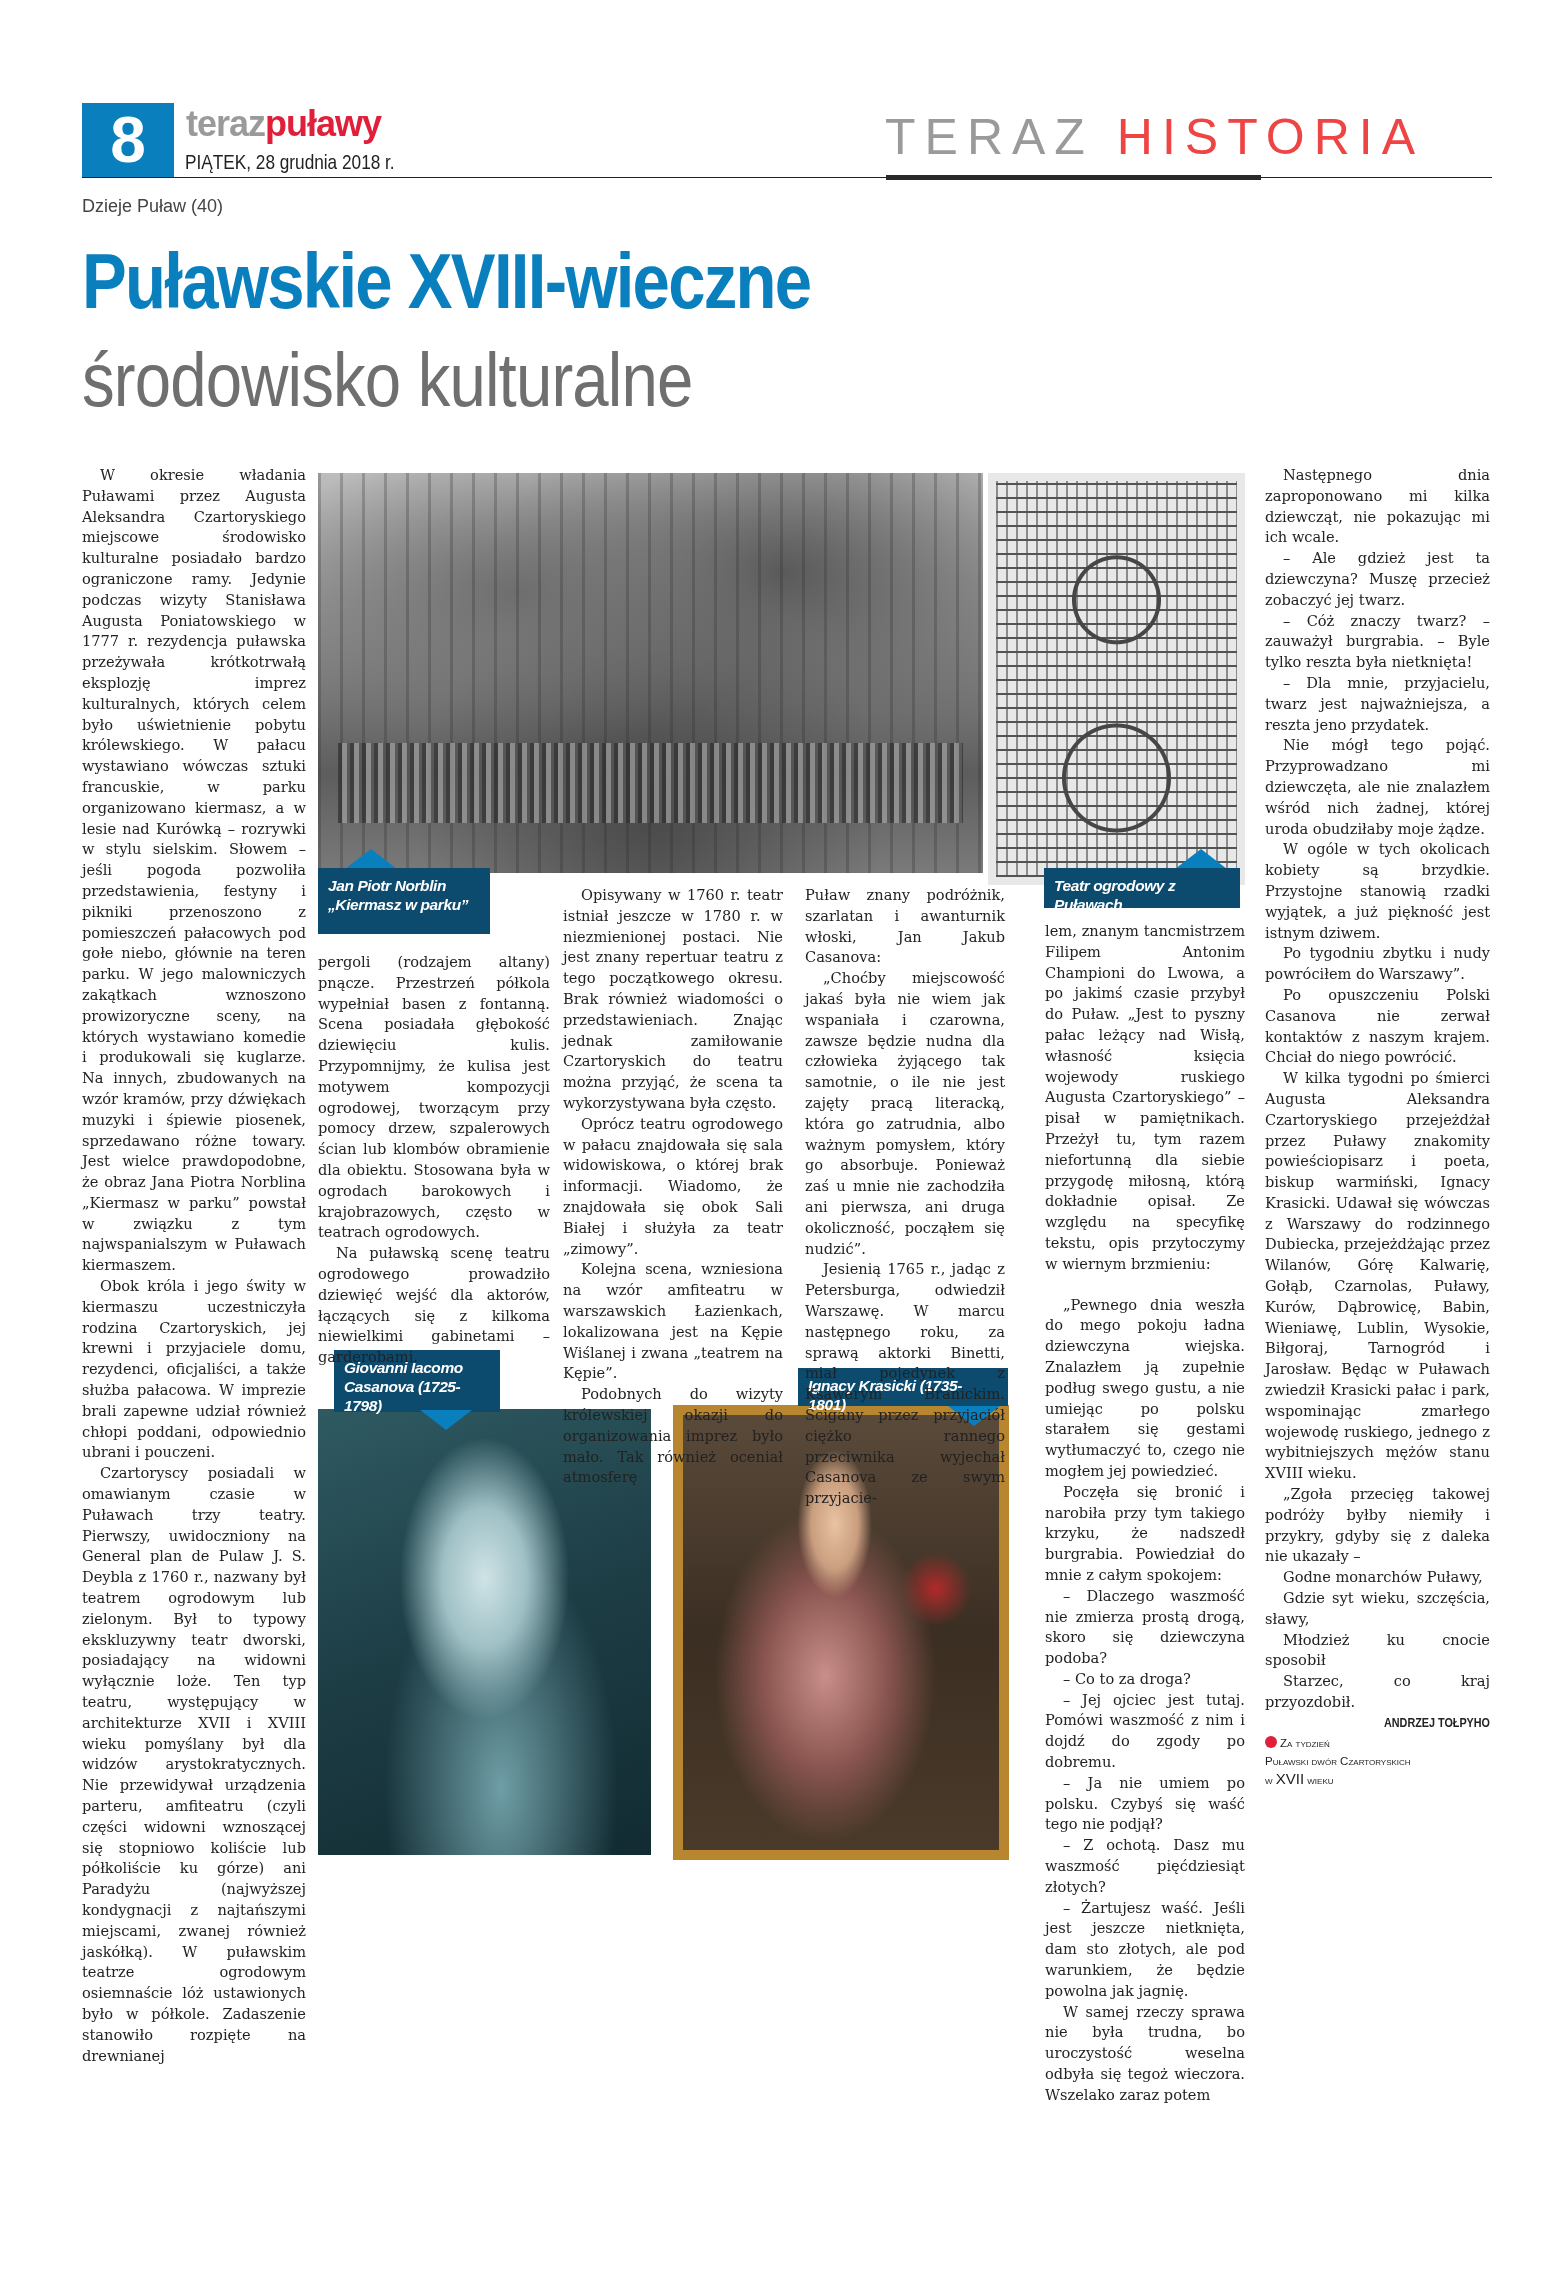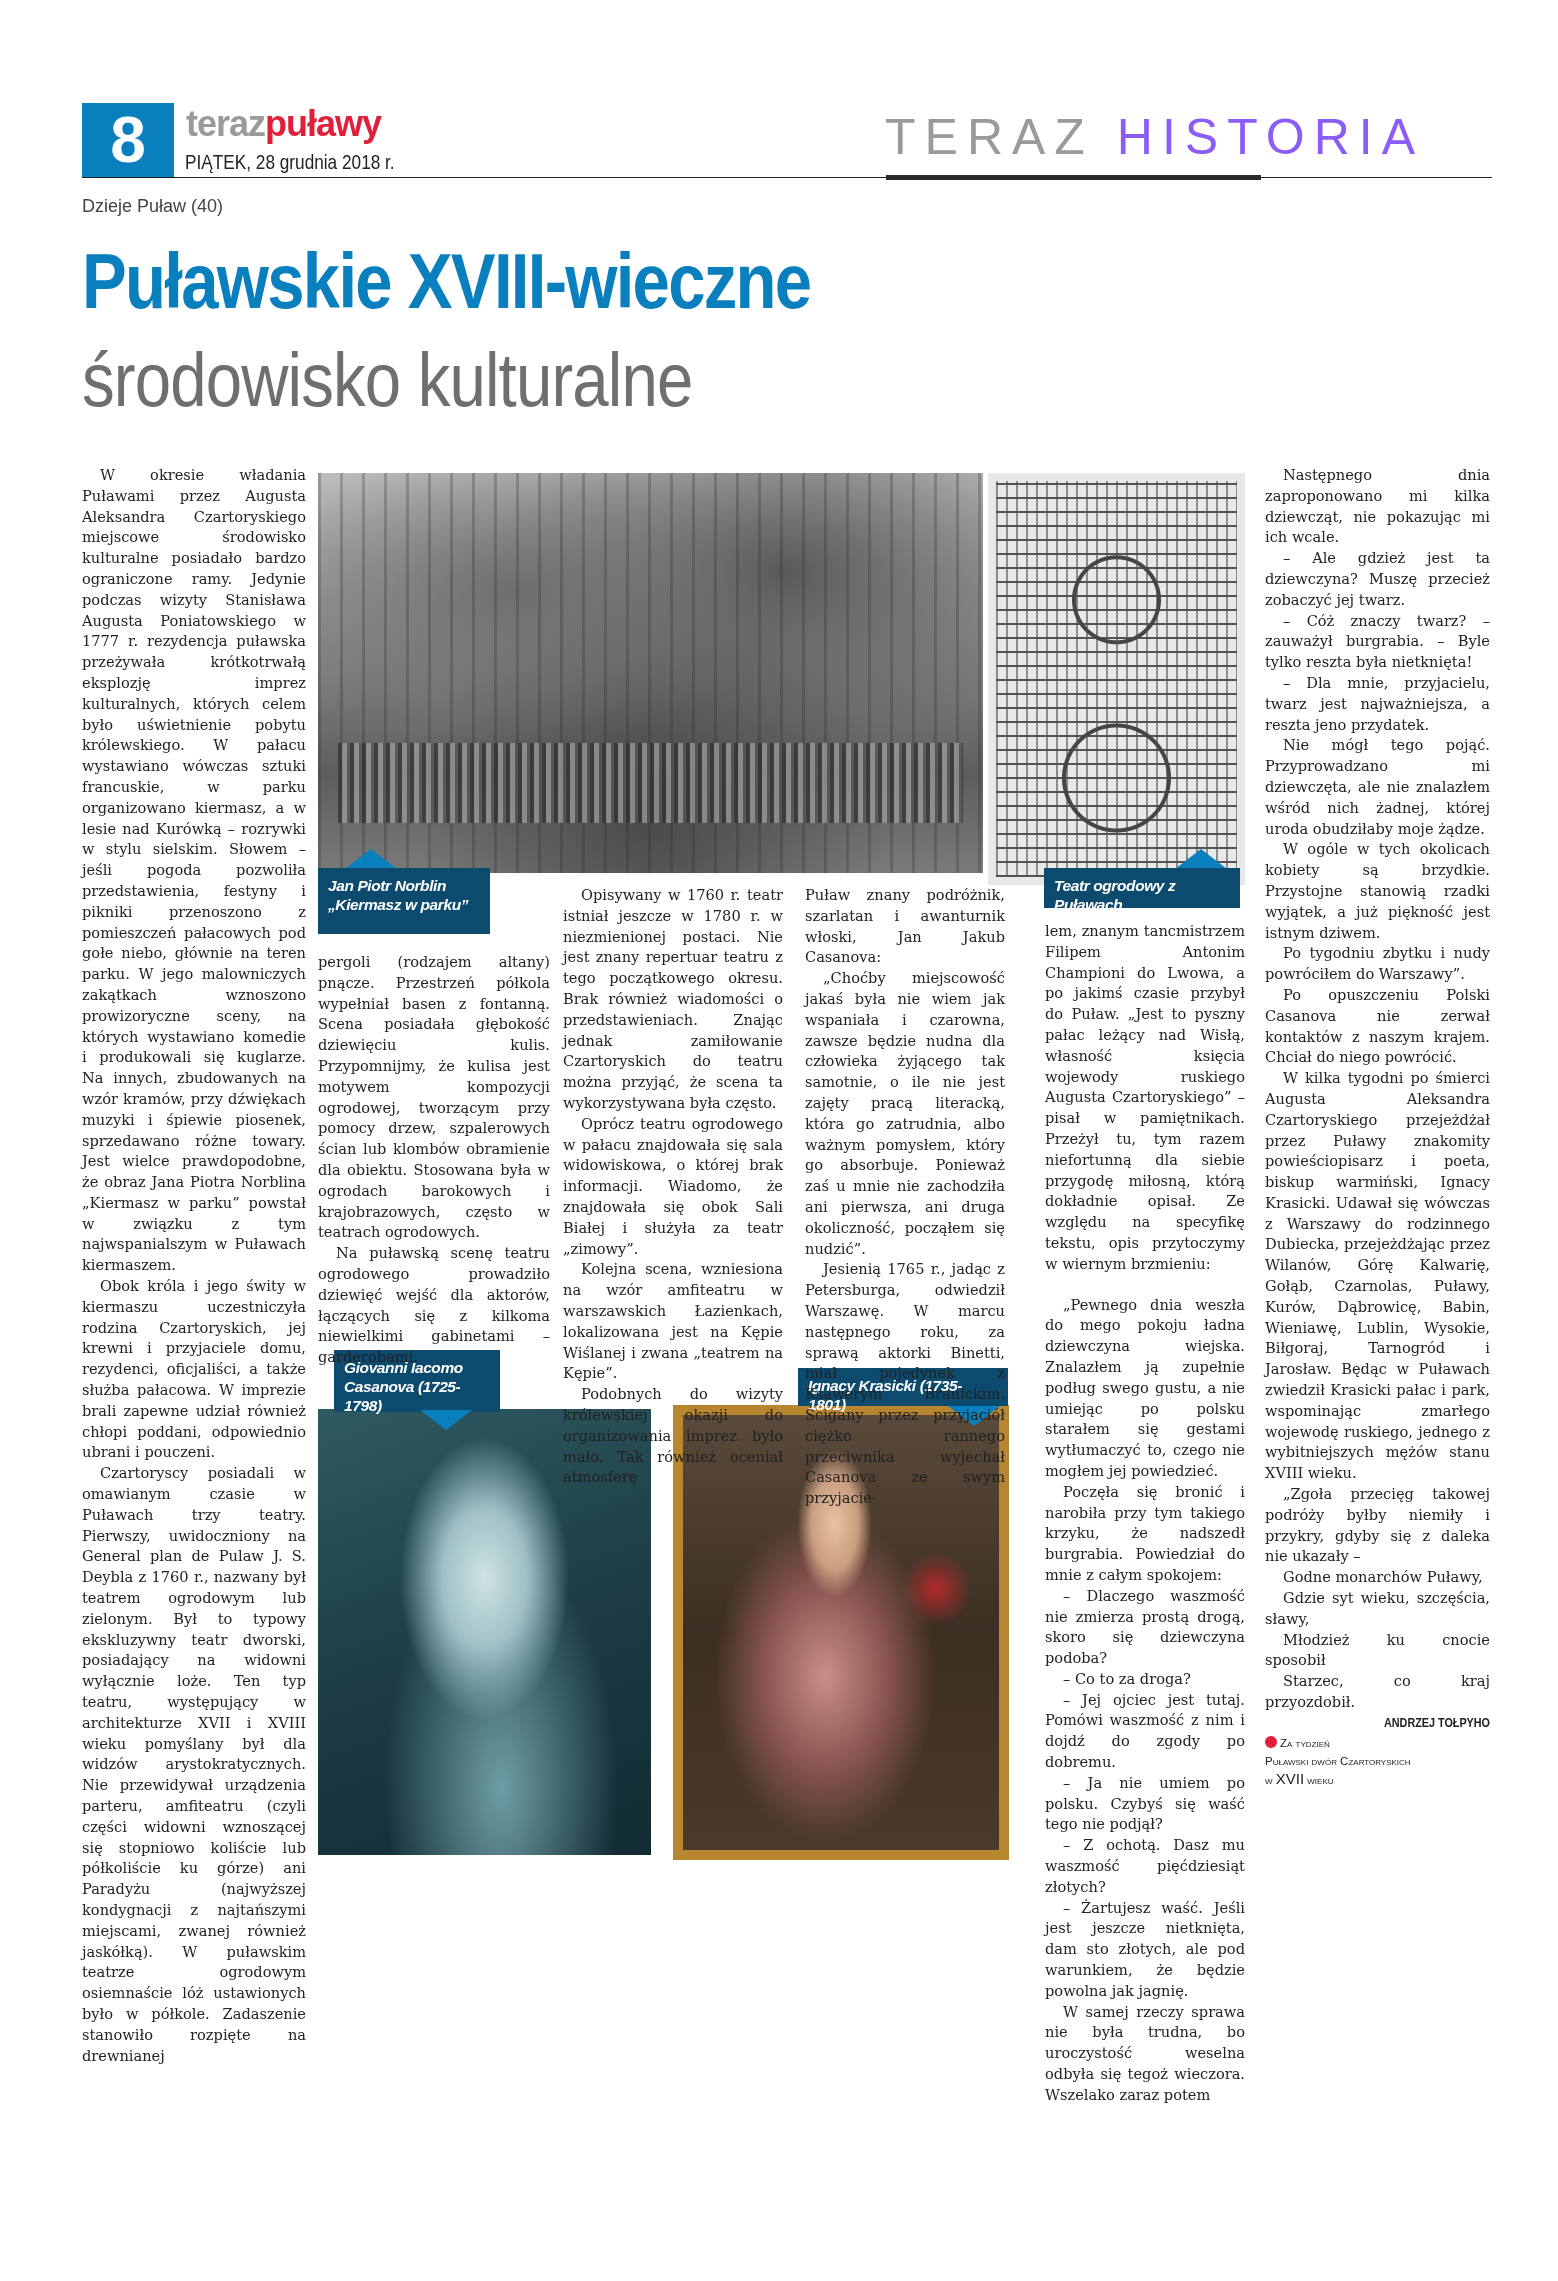--- a/index.html
+++ b/index.html
@@ -10,21 +10,21 @@
 
     
     .page-num { left: 82px; top: 103px; width: 92px; height: 75px; background: #0a7fbd; color: #fff;
       font-family: "Liberation Sans", sans-serif; font-weight: bold; font-size: 64px; line-height: 75px; text-align: center; }
     .brand { left: 186px; top: 104px; font-family: "Liberation Sans", sans-serif; font-weight: bold; font-size: 36px; line-height: 40px; letter-spacing: -1px; }
     .brand .g { color: #9a9a9a; }
     .brand .r { color: #e0203a; }
     .date { left: 185px; top: 150px; font-family: "Liberation Sans", sans-serif; font-size: 21px; color: #222; transform: scaleX(0.82); transform-origin: left; }
     .section { left: 885px; top: 108px; font-family: "Liberation Sans", sans-serif; font-size: 50px; letter-spacing: 9px; font-weight: normal; }
     .section .g { color: #9a9a9a; }
-    .section .b { color: #8b5cf6; text-align: right; }
+    .section .b { color: #ef4444; text-align: right; }
     .rule-thin { left: 82px; top: 177px; width: 1410px; height: 1px; background: #222; }
     .rule-thick { left: 886px; top: 175px; width: 375px; height: 5px; background: #2a2a2a; }
 
     .kicker { left: 82px; top: 196px; font-family: "Liberation Sans", sans-serif; font-size: 18px; color: #444; }
     .headline1 { left: 82px; top: 236px; font-family: "Liberation Sans", sans-serif; font-weight: bold; font-size: 78px; color: #0a7fbd; letter-spacing: -2px; transform: scaleX(0.86); transform-origin: left; white-space: nowrap; }
     .headline2 { left: 82px; top: 336px; font-family: "Liberation Sans", sans-serif; font-size: 76px; color: #6f6f6f; letter-spacing: -1px; transform: scaleX(0.86); transform-origin: left; white-space: nowrap; }
 
     
     .col { font-size: 14.6px; line-height: 20.8px; text-align: justify; color: #222; hyphens: manual; }
     .col p { text-indent: 18px; }

